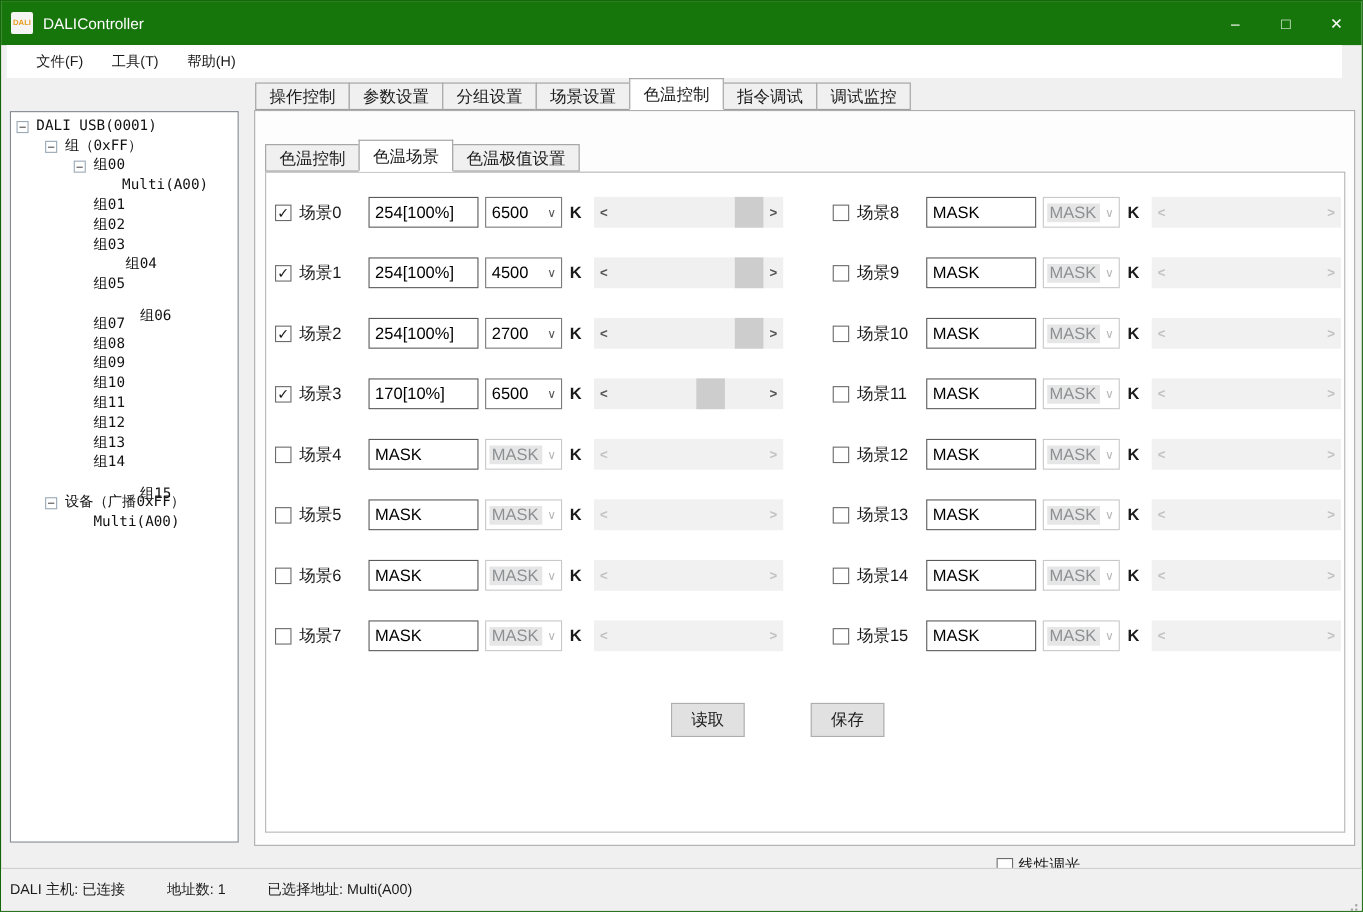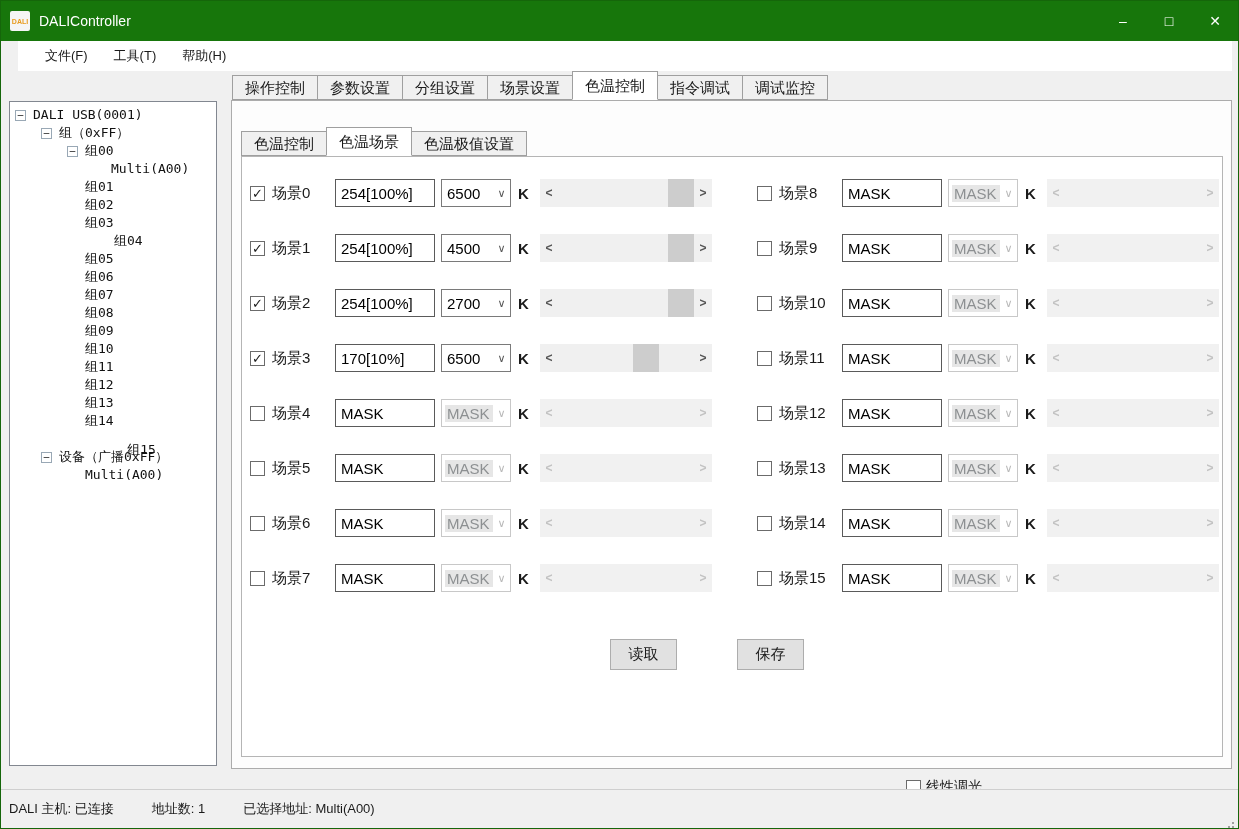--- a/index.html
+++ b/index.html
@@ -7,21 +7,21 @@
   .window { position:relative; width:1239px; height:829px; background:#f0f0f0; border:1px solid #15660a; overflow:hidden; }
 
   
   .titlebar { position:absolute; left:0; top:0; width:100%; height:40px; background:#17760b; display:flex; align-items:center; }
   .app-icon { width:20px; height:20px; margin-left:9px; background:#f5f5f5; border-radius:2px; display:flex; align-items:center; justify-content:center; font-size:7px; font-weight:bold; color:#e89b1e; letter-spacing:0; }
   .title-text { color:#ffffff; font-size:14px; margin-left:9px; }
   .win-controls { position:absolute; right:0; top:0; height:100%; display:flex; }
   .win-btn { width:46px; height:40px; color:#ffffff; font-size:14px; display:flex; align-items:center; justify-content:center; }
 
   
-  .menubar { position:absolute; left:17px; top:40px; width:1214px; height:30px; background:#ffffff; display:flex; align-items:flex-end; padding-left:14px; }
+  .menubar { position:absolute; left:5px; top:40px; width:1214px; height:30px; background:#ffffff; display:flex; align-items:flex-end; padding-left:14px; }
   .menu-item { padding:0 13px; font-size:13px; color:#1a1a1a; height:100%; display:flex; align-items:center; }
 
   
   .treepanel { position:absolute; left:8px; top:100px; width:208px; height:665px; background:#ffffff; border:1px solid #828790; overflow:hidden; font-family:"DejaVu Sans Mono","Liberation Mono",monospace; padding-top:4px; }
   .tree-item { height:18px; line-height:18px; font-size:13px; color:#111; white-space:nowrap; display:flex; align-items:center; }
   .expand-slot { display:inline-block; width:15px; height:11px; margin-right:3px; flex:none; position:relative; }
   .expand-slot.box { width:11px; height:11px; margin-right:7px; border:1px solid #99a8b5; background:#fff; color:#444; font-size:11px; line-height:9px; text-align:center; }
 
   
   .tab-strip { position:absolute; display:flex; align-items:flex-end; z-index:3; }
@@ -120,21 +120,21 @@
         <span class="tree-label">组03</span>
       </div>
       <div class="tree-item" style="padding-left: 86px;">
         <span class="expand-slot"></span>
         <span class="tree-label">组04</span>
       </div>
       <div class="tree-item" style="padding-left: 57px;">
         <span class="expand-slot"></span>
         <span class="tree-label">组05</span>
       </div>
-      <div class="tree-item" style="padding-left: 57px;">
+      <div class="tree-item" style="padding-left: 57px; flex-direction: column;">
         <span class="expand-slot"></span>
         <span class="tree-label">组06</span>
       </div>
       <div class="tree-item" style="padding-left: 57px;">
         <span class="expand-slot"></span>
         <span class="tree-label">组07</span>
       </div>
       <div class="tree-item" style="padding-left: 57px;">
         <span class="expand-slot"></span>
         <span class="tree-label">组08</span>

